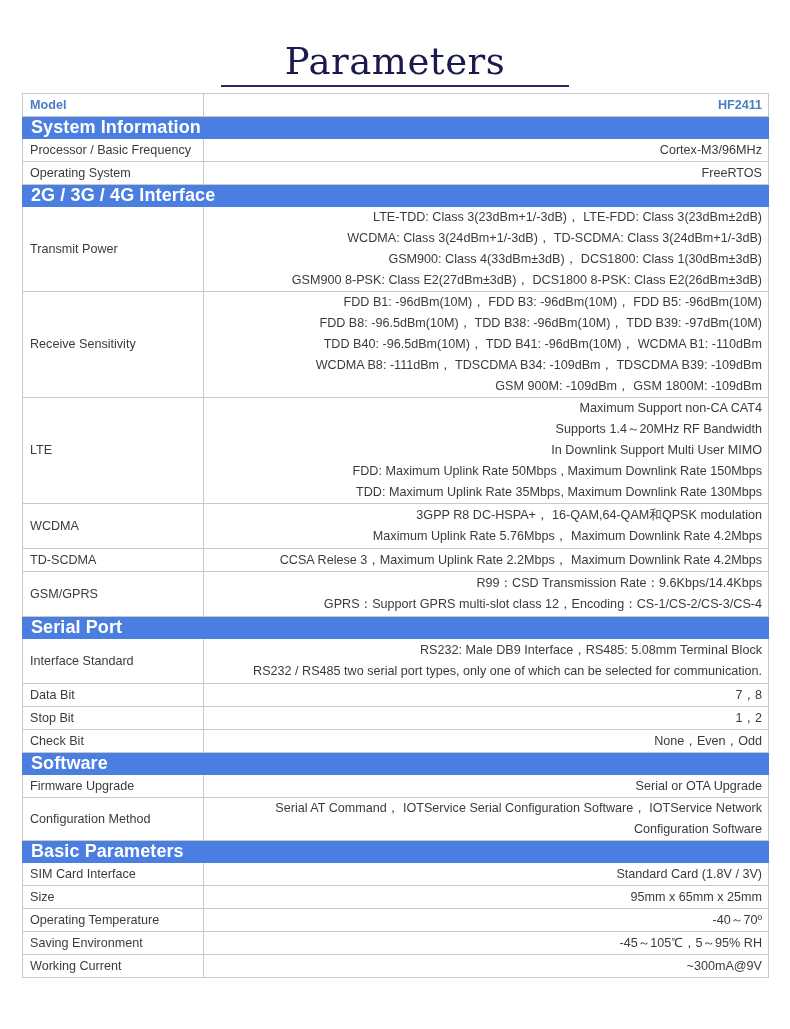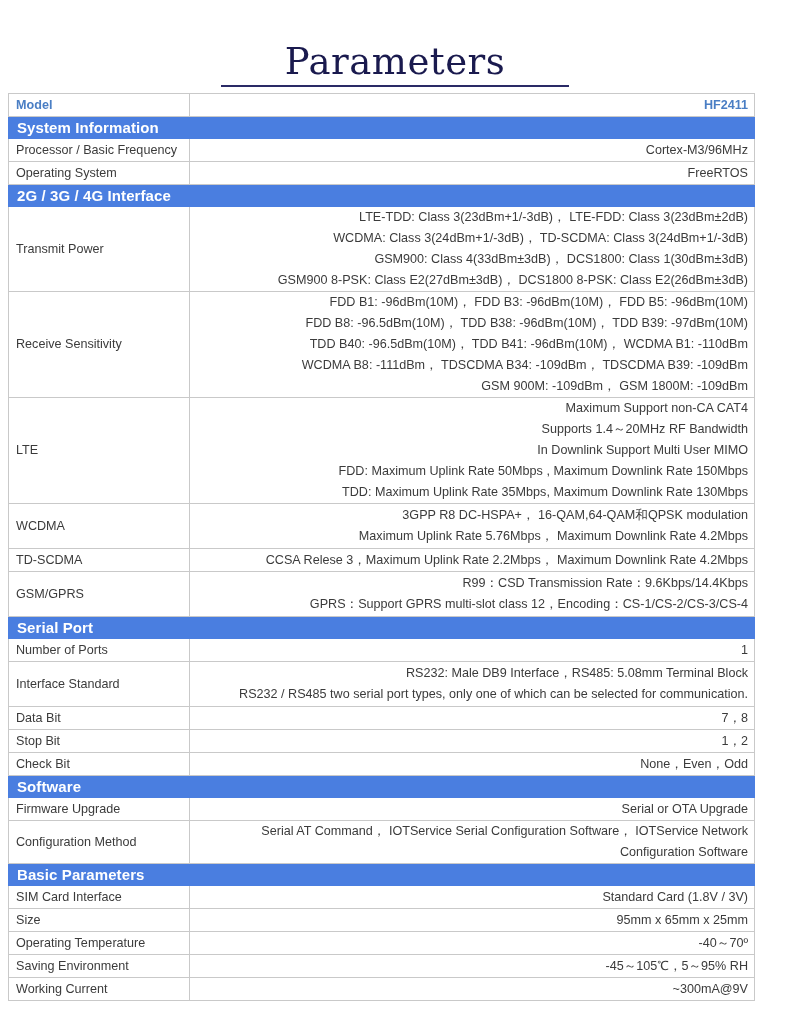--- a/index.html
+++ b/index.html
@@ -39,21 +39,21 @@
   .title-rule {
     width: 348px;
     height: 2px;
     background: #2a2a66;
     margin: 2px auto 0 auto;
   }
 
   
   .spec-table {
     position: absolute;
-    left: 8px;
+    left: 22px;
     top: 53px;
     width: 746px;
     border-collapse: collapse;
     table-layout: fixed;
     font-size: 12.6px;
   }
   .spec-table td {
     border: 1px solid #c9c9c9;
     padding: 0 6px;
     vertical-align: middle;
@@ -82,21 +82,21 @@
   tr.model-row td.value { font-weight: 600; }
 
   
   tr.section-row td {
     background: #4a7ee0;
     color: #ffffff;
     font-weight: 700;
     height: 21px;
     padding-left: 8px;
     border-color: #4a7ee0;
-    font-size: 15px;
+    font-size: 18px;
     letter-spacing: 0.1px;
   }
 
   
   tr.row-1 td { height: 22px; }
   tr.row-2 td { height: 44px; }
 
   .lines > div {
     line-height: 21px;
     white-space: nowrap;
@@ -202,28 +202,20 @@
           <td class="value">
             <div class="lines">
               <div>R99：CSD Transmission Rate：9.6Kbps/14.4Kbps</div>
               <div>GPRS：Support GPRS multi-slot class 12，Encoding：CS-1/CS-2/CS-3/CS-4</div>
             </div>
           </td>
         </tr>
         <tr class="section-row">
           <td class="section-cell" colspan="2">Serial Port</td>
         </tr>
-        <tr class="row-1">
-          <td class="label">Number of Ports</td>
-          <td class="value">
-            <div class="lines">
-              <div>1</div>
-            </div>
-          </td>
-        </tr>
         <tr class="row-2">
           <td class="label">Interface Standard</td>
           <td class="value">
             <div class="lines">
               <div>RS232: Male DB9 Interface，RS485: 5.08mm Terminal Block</div>
               <div>RS232 / RS485 two serial port types, only one of which can be selected for communication.</div>
             </div>
           </td>
         </tr>
         <tr class="row-1">

